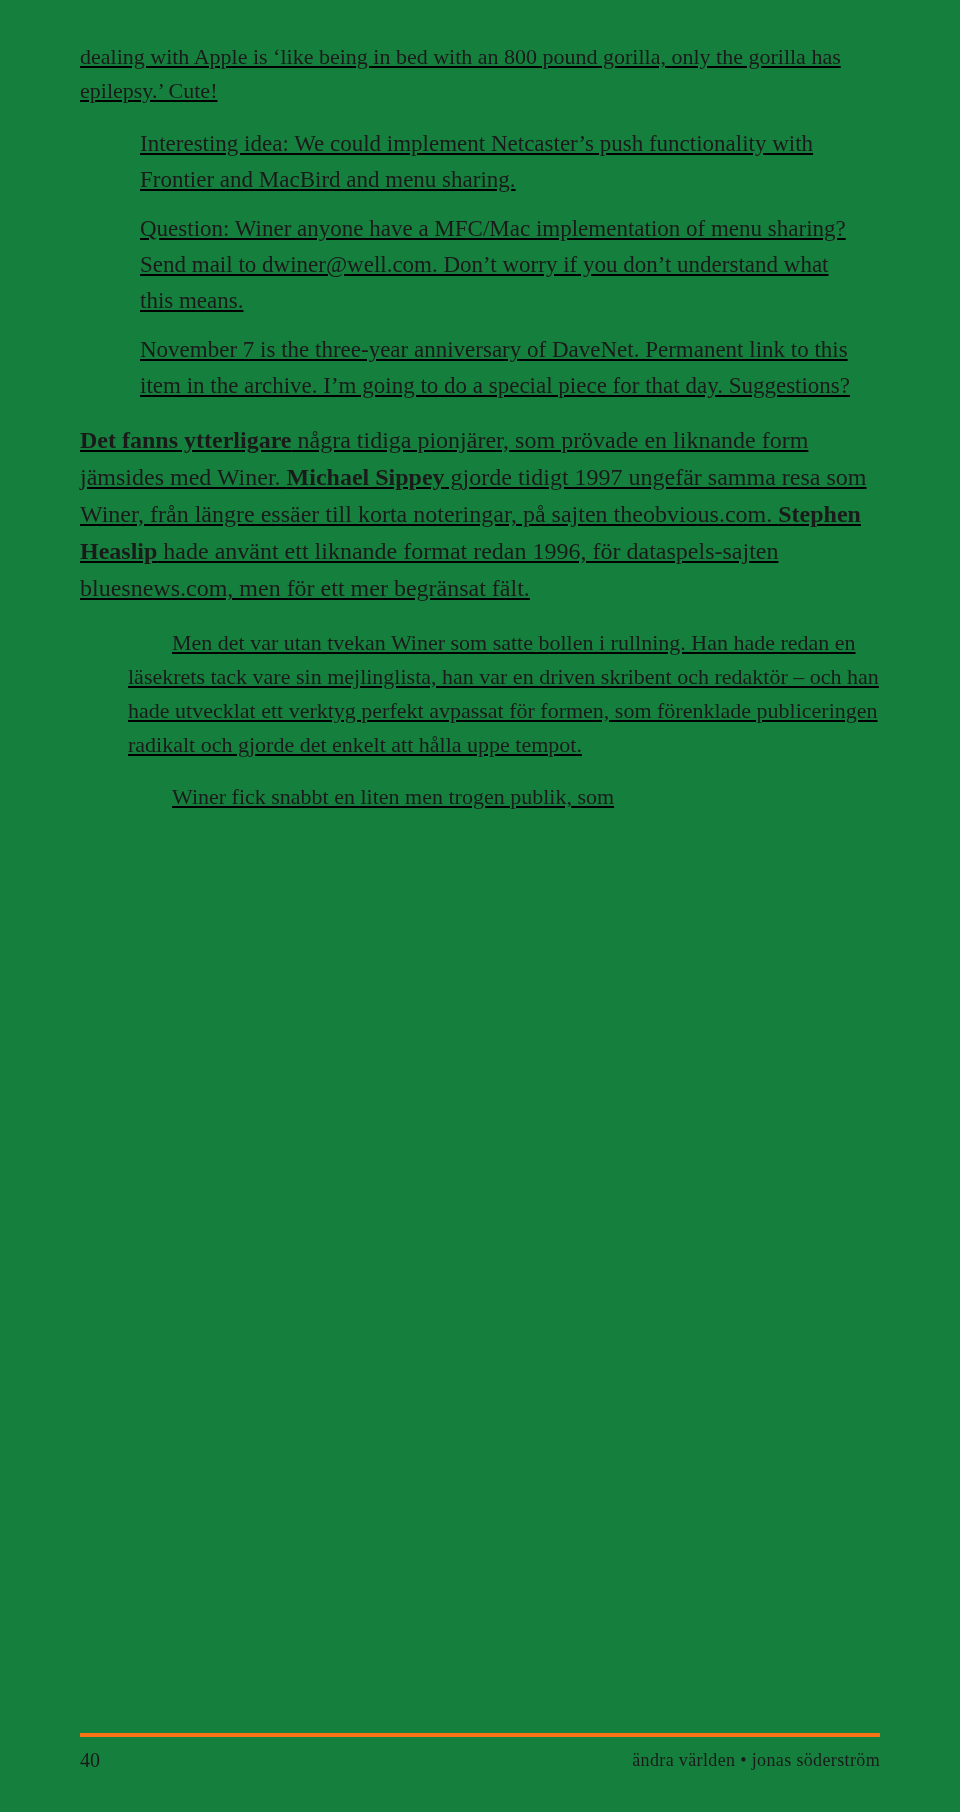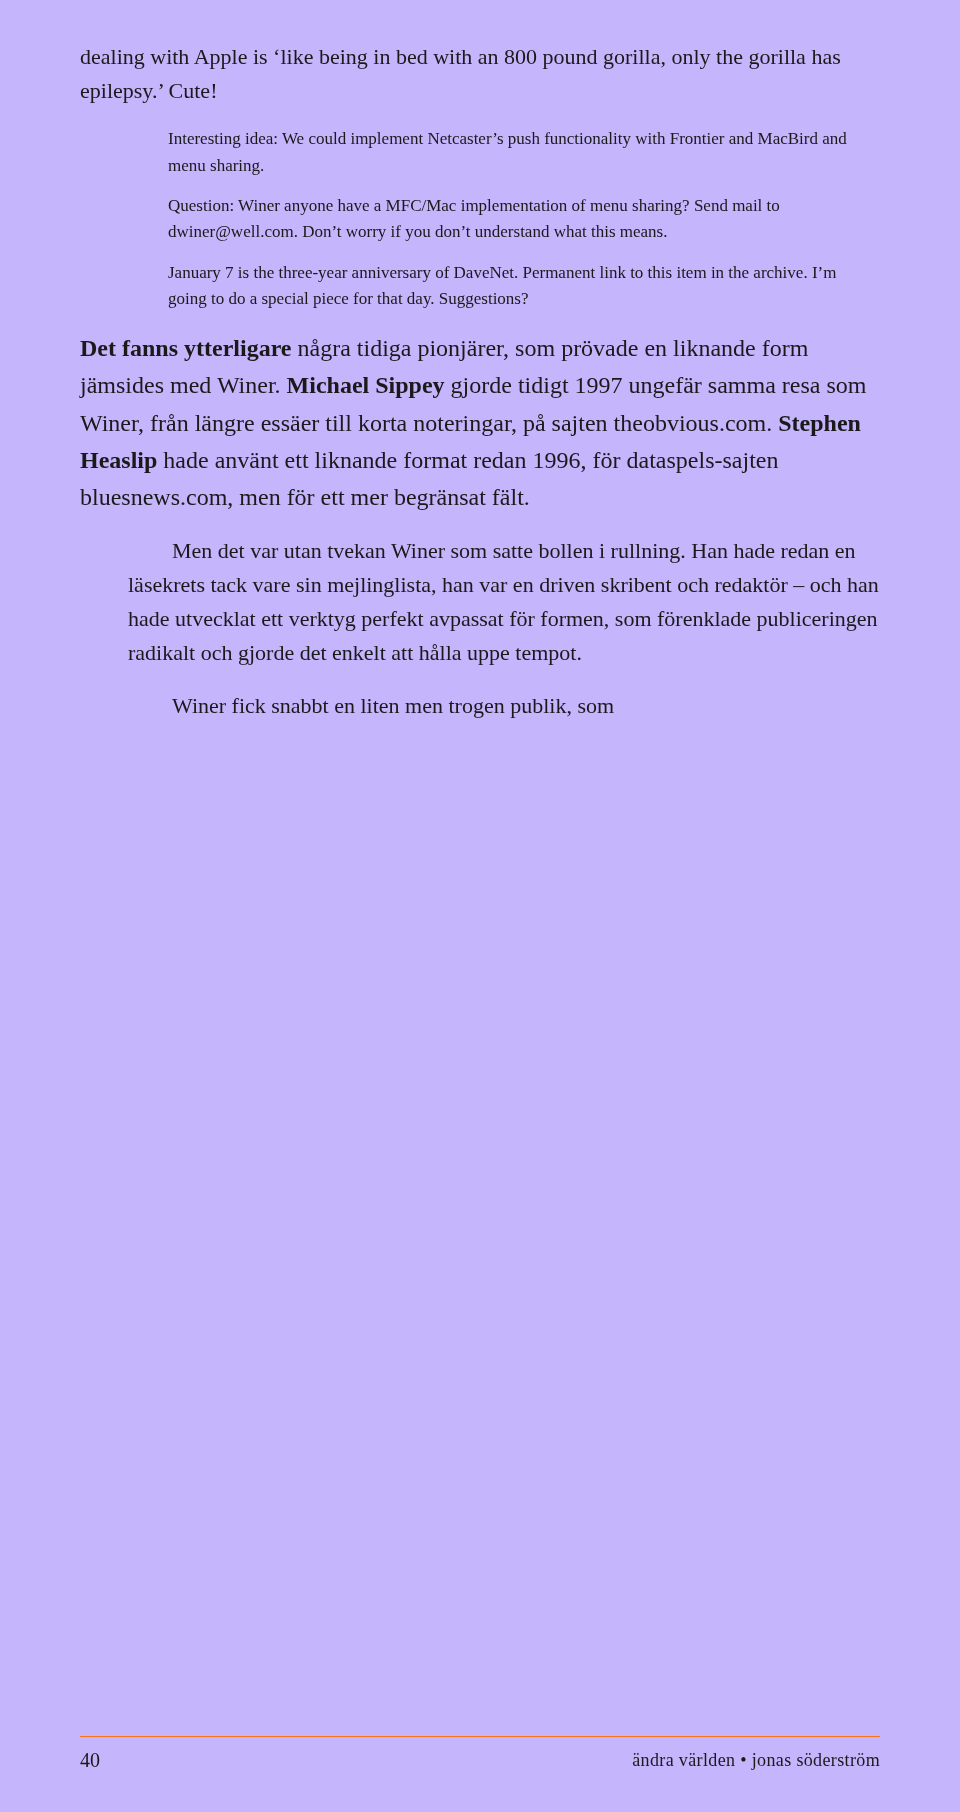--- a/index.html
+++ b/index.html
@@ -12,23 +12,24 @@
       background: #ffffff;
       font-family: Georgia, 'Times New Roman', serif;
       width: 960px;
       min-height: 1812px;
       position: relative;
     }
 
     .page {
       width: 960px;
       min-height: 1812px;
-      background: #c4b5fd;
+      background: #15803d;
       padding: 40px 80px 80px 80px;
       position: relative;
+      text-decoration: underline;
     }
 
     .main-text {
       font-size: 22px;
       line-height: 1.55;
       color: #1a1a1a;
       font-family: Georgia, 'Times New Roman', serif;
     }
 
     .intro-paragraph {
@@ -36,24 +37,24 @@
     }
 
     .swedish-intro {
       font-size: 22px;
       line-height: 1.55;
       color: #1a1a1a;
       margin-bottom: 18px;
     }
 
     .blockquote-section {
-      margin-left: 88px;
+      margin-left: 60px;
       margin-right: 20px;
       margin-bottom: 18px;
-      font-size: 17px;
+      font-size: 23px;
       line-height: 1.55;
       color: #1a1a1a;
     }
 
     .blockquote-para {
       margin-bottom: 14px;
     }
 
     .blockquote-para:last-child {
       margin-bottom: 0;
@@ -85,21 +86,21 @@
     }
 
     .footer-bar {
       position: absolute;
       bottom: 40px;
       left: 80px;
       right: 80px;
       display: flex;
       justify-content: space-between;
       align-items: center;
-      border-top: 1px solid #f97316;
+      border-top: 4px solid #f97316;
       padding-top: 12px;
     }
 
     .footer-page-num {
       font-family: Georgia, 'Times New Roman', serif;
       font-size: 20px;
       color: #1a1a1a;
     }
 
     .footer-title {
@@ -120,21 +121,21 @@
 
 
   <div class="blockquote-section">
     <p class="blockquote-para">
       <span>Interesting idea: We could implement Netcaster’s push functionality with Frontier and MacBird and menu sharing.</span>
     </p>
     <p class="blockquote-para">
       <span>Question: Winer anyone have a MFC/Mac implementation of menu sharing? Send mail to dwiner@well.com. Don’t worry if you don’t understand what this means.</span>
     </p>
     <p class="blockquote-para">
-      <span>January 7 is the three-year anniversary of DaveNet. Permanent link to this item in the archive. I’m going to do a special piece for that day. Suggestions?</span>
+      <span>November 7 is the three-year anniversary of DaveNet. Permanent link to this item in the archive. I’m going to do a special piece for that day. Suggestions?</span>
     </p>
   </div>
 
   <p class="body-section">
     <span class="bold-name">Det fanns ytterligare</span><span> några tidiga pionjärer, som prövade en liknande form jämsides med Winer. </span><span class="bold-name">Michael Sippey</span><span> gjorde tidigt 1997 ungefär samma resa som Winer, från längre essäer till korta noteringar, på sajten theobvious.com. </span><span class="bold-name">Stephen Heaslip</span><span> hade använt ett liknande format redan 1996, för dataspels-sajten bluesnews.com, men för ett mer begränsat fält.</span>
   </p>
 
   <p class="indented-para">
     <span>Men det var utan tvekan Winer som satte bollen i rullning. Han hade redan en läsekrets tack vare sin mejlinglista, han var en driven skribent och redaktör – och han hade utvecklat ett verktyg perfekt avpassat för formen, som förenklade publiceringen radikalt och gjorde det enkelt att hålla uppe tempot.</span>
   </p>

